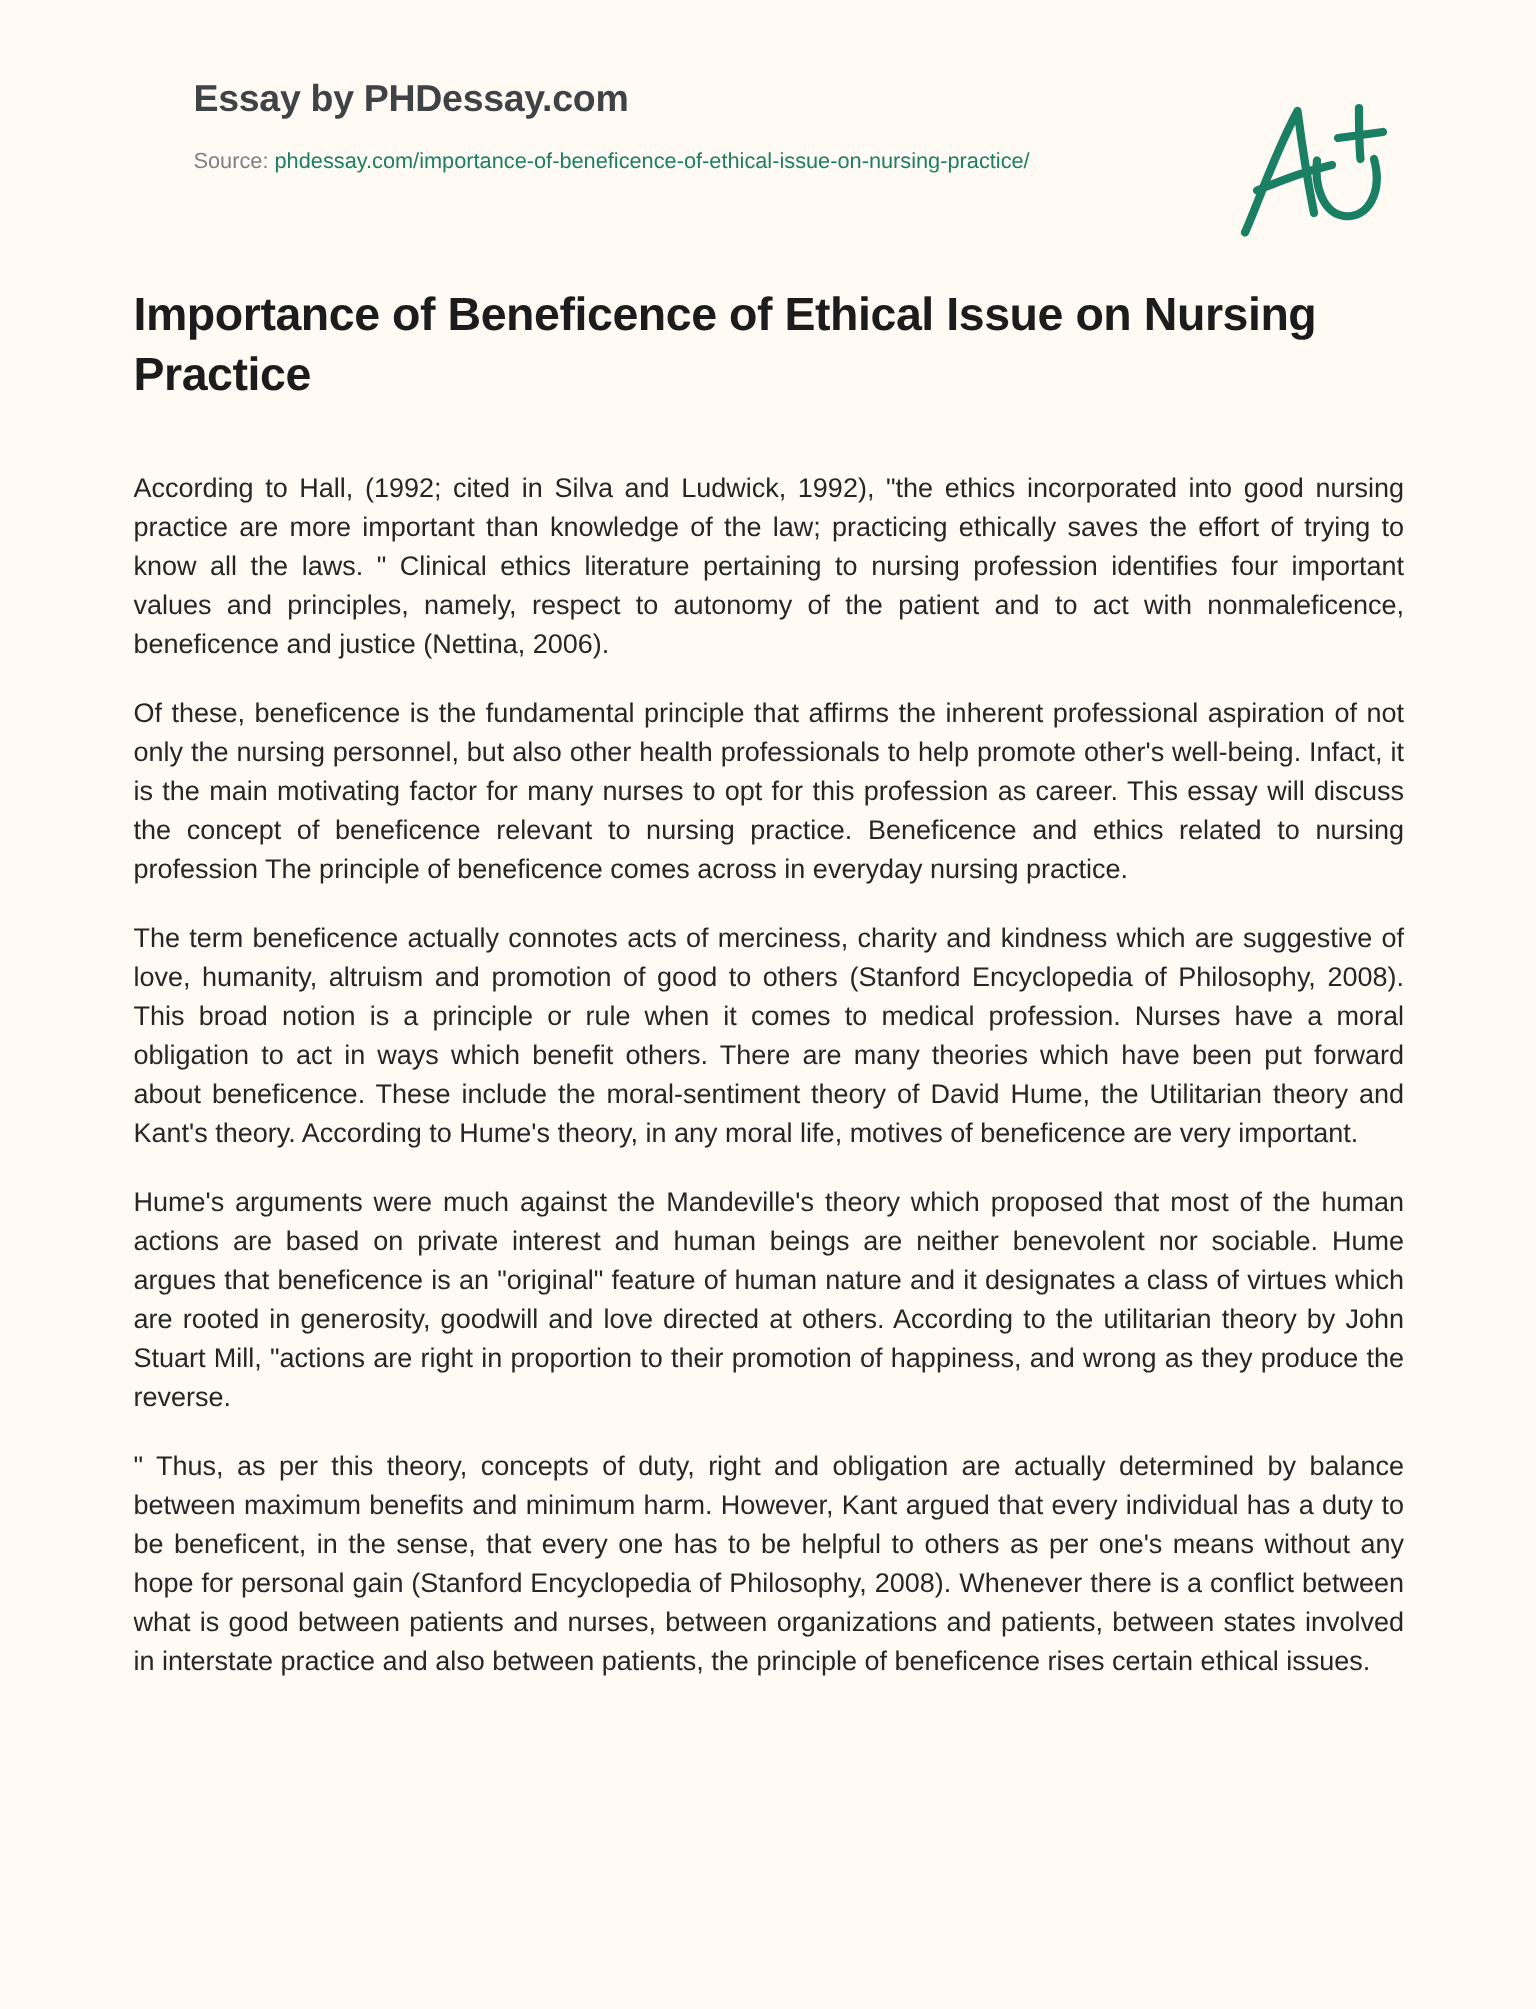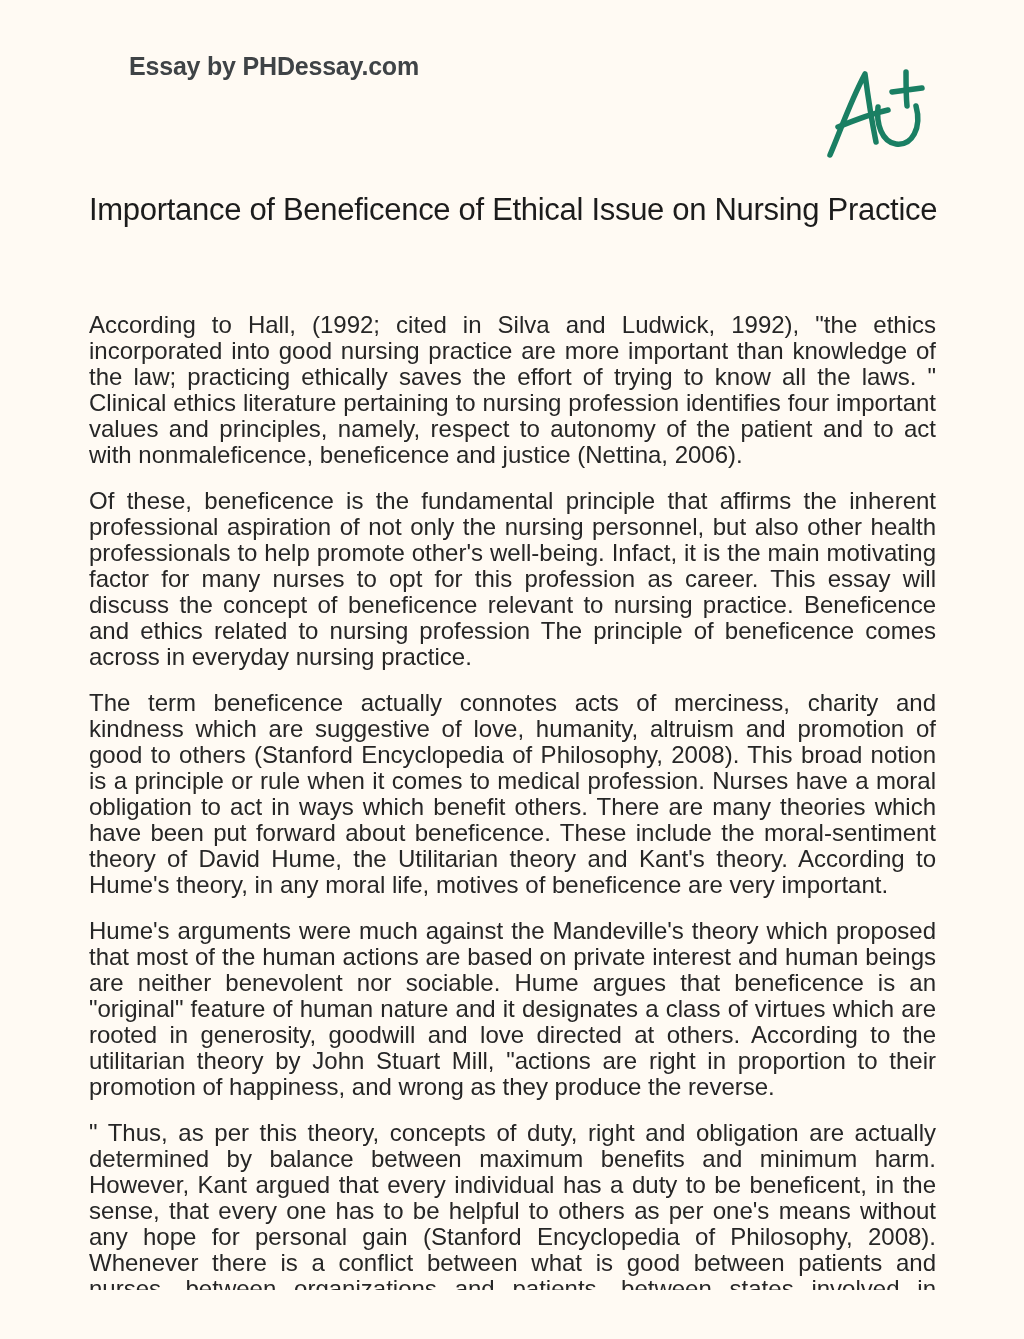--- a/index.html
+++ b/index.html
@@ -46,46 +46,49 @@
     width: 112px;
     height: 100px;
   }
   .title {
     position: absolute;
     left: 89px;
     top: 190px;
     width: 850px;
     margin: 0;
     font-size: 31px;
-    font-weight: normal;
+    font-weight: bold;
     color: #1c1c1c;
     line-height: 40px;
     letter-spacing: -0.3px;
   }
   .content {
     position: absolute;
     left: 89px;
     top: 312px;
     width: 847px;
     height: 978px;
     overflow: hidden;
   }
   .content p {
     margin: 0 0 20px 0;
-    font-size: 24px;
+    font-size: 18px;
     line-height: 26px;
     color: #262626;
     text-align: justify;
   }
 </style>
 </head>
 <body>
 
 <div class="header">
   <h2 class="site-title">Essay by PHDessay.com</h2>
+  <div class="source">
+    <span>Source: </span><a>phdessay.com/importance-of-beneficence-of-ethical-issue-on-nursing-practice/</a>
+  </div>
 </div>
 
 <div class="logo">
   <svg width="112" height="100" viewBox="0 0 112 100" fill="none" stroke="#1a7f63" stroke-width="5.5" stroke-linecap="round" stroke-linejoin="round">
 
     <path d="M10 93 C 20 70, 30 40, 45 12 C 48 35, 52 60, 56 80"></path>
     <path d="M18 65 C 35 58, 50 52, 68 48"></path>
 
     <path d="M72 30 L 102 26"></path>
     <path d="M86 10 C 86 22, 86 34, 87 44"></path>

